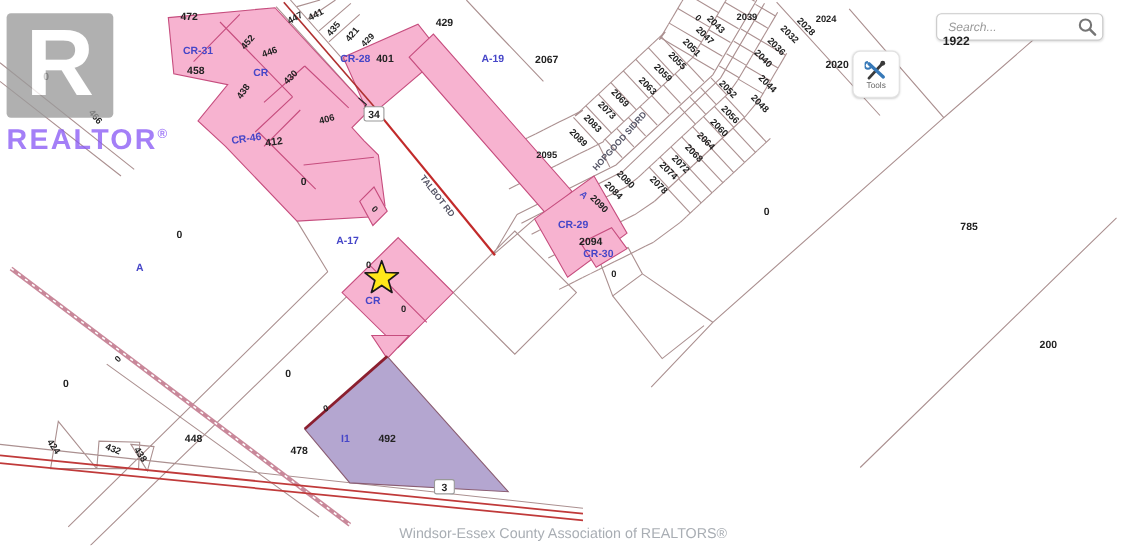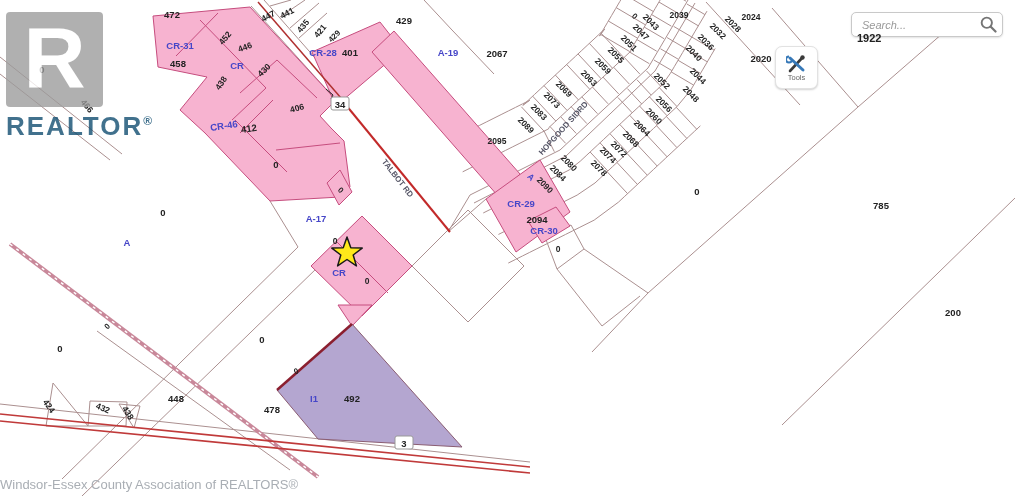--- a/index.html
+++ b/index.html
@@ -4,38 +4,38 @@
 <style>
   html,body{margin:0;padding:0;background:#fff;}
   .stage{position:relative;width:1024px;height:496px;background:#ffffff;overflow:hidden;
          font-family:"Liberation Sans",sans-serif;}
   svg text{font-family:"Liberation Sans",sans-serif;}
   
   .wm{position:absolute;left:6px;top:12px;opacity:.78;z-index:2;pointer-events:none;}
   .wm-logo{width:97px;height:95px;background:#9b9b9b;border-radius:4px;
            display:flex;align-items:center;justify-content:center;}
   .wm-letter{color:#fff;font-size:86px;font-weight:700;line-height:1;transform:translateY(-3px);}
-  .wm-text{margin-top:4px;color:#0c4a6e;font-size:26px;font-weight:600;letter-spacing:2px;}
+  .wm-text{margin-top:4px;color:#8b5cf6;font-size:26px;font-weight:600;letter-spacing:2px;}
   .wm-reg{font-size:12px;vertical-align:super;}
   
   .tools-btn{position:absolute;left:775px;top:16px;width:41px;height:41px;background:#fff;
              border:1px solid #e2e2e2;border-radius:7px;box-shadow:0 1px 2px rgba(0,0,0,.18);
              display:flex;flex-direction:column;align-items:center;justify-content:center;
              cursor:pointer;z-index:5;margin-top:30px;}
   .tools-btn span{font-size:7.5px;color:#666;margin-top:-2px;}
   
   .search-wrap{position:absolute;left:851px;top:12px;width:152px;height:25px;z-index:5;}
   .search-input{width:100%;height:100%;box-sizing:border-box;border:1px solid #c9c9c9;
                 border-radius:5px;padding:0 26px 0 10px;font-size:11px;color:#333;
                 font-family:"Liberation Sans",sans-serif;box-shadow:0 1px 2px rgba(0,0,0,.12);outline:none;}
   .search-input::placeholder{font-style:italic;color:#999;}
   .search-icon{position:absolute;right:5px;top:3px;width:19px;height:19px;cursor:pointer;}
   .year-label{position:absolute;left:857px;top:32px;font-size:11px;font-weight:700;color:#222;z-index:5;}
   
-  .attribution{position:absolute;left:0;right:0;top:477px;text-align:left;font-size:13px;
+  .attribution{position:absolute;left:0;right:0;top:477px;text-align:center;font-size:13px;
                color:#a9aeb4;z-index:4;}
 </style>
 </head>
 <body>
 
 <div class="stage">
 
   <svg id="geom" width="1024" height="496" viewBox="0 0 1024 496" style="position:absolute;left:0;top:0;">
 
     <g stroke="#ab9090" stroke-width="1" fill="none">

